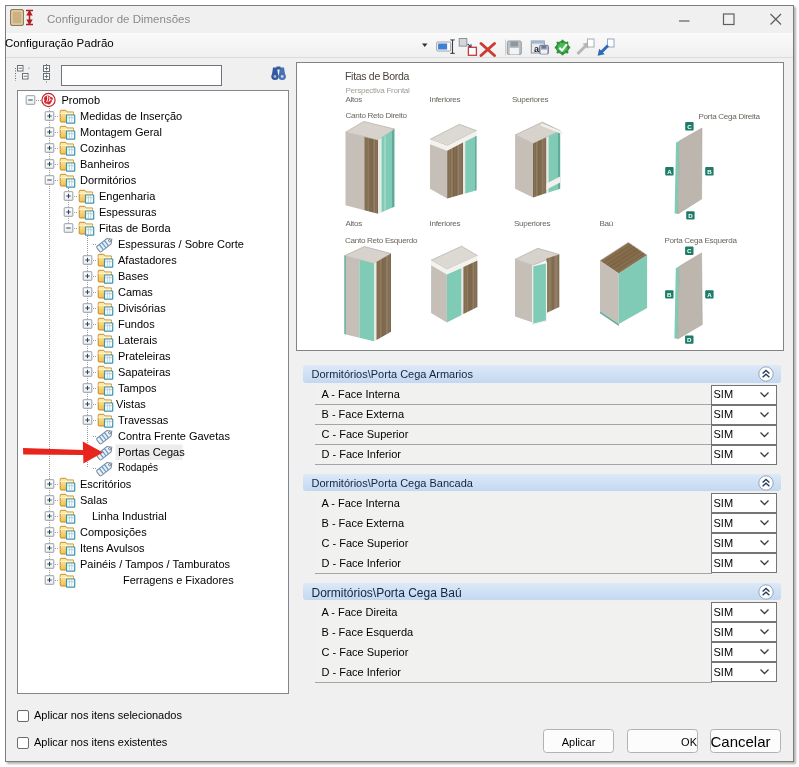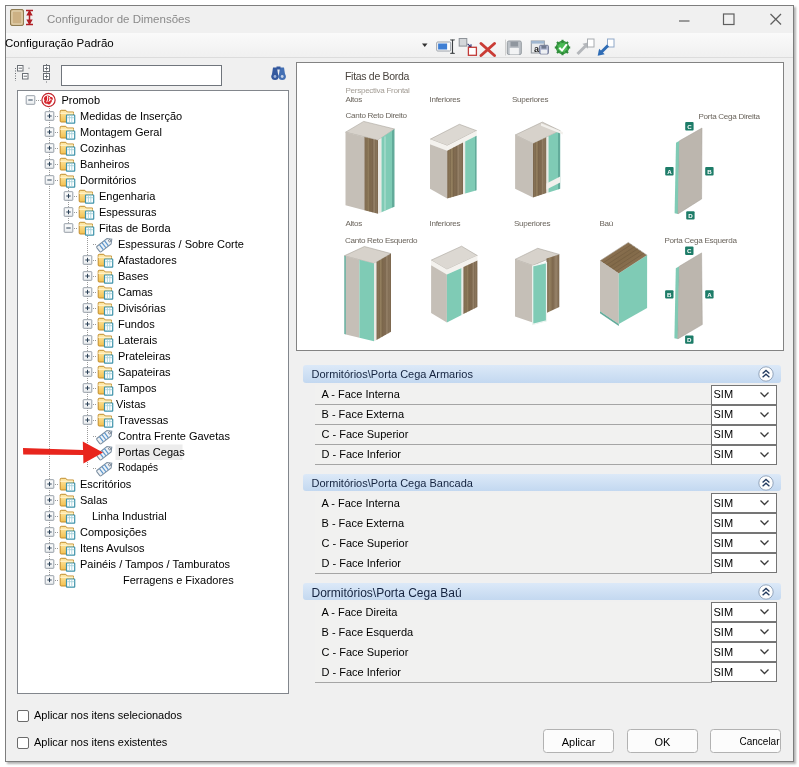--- a/index.html
+++ b/index.html
@@ -813,13 +813,13 @@
 <div class="abs" style="left:710.5px;top:662.0px;width:64px;height:18px;background:#fff;border:1px solid #757575;"></div>
 <div class="txt" style="left:713.5px;top:665.8px;font-size:11px;color:#000;">SIM</div>
 <svg class="abs" style="left:759px;top:668.0px" width="12" height="8" viewBox="0 0 12 8">
     <path d="M1.5 1.5 L5.5 5.5 L9.5 1.5" stroke="#3c3c3c" stroke-width="1.3" fill="none"></path>
   </svg>
 <div class="abs" style="left:16.5px;top:709.5px;width:10px;height:10px;background:#fff;border:1px solid #6b6b6b;border-radius:2px;"></div>
 <div class="txt" style="left:34px;top:709.0px;font-size:11px;color:#000;">Aplicar nos itens selecionados</div>
 <div class="abs" style="left:16.5px;top:736.5px;width:10px;height:10px;background:#fff;border:1px solid #6b6b6b;border-radius:2px;"></div>
 <div class="txt" style="left:34px;top:736.0px;font-size:11px;color:#000;">Aplicar nos itens existentes</div>
 <div class="abs" style="left:543px;top:729px;width:69px;height:22px;background:#fcfcfc;border:1px solid #b2b2b2;border-radius:3.5px;text-align:center;font-size:11px;color:#000;line-height:24px;">Aplicar</div>
-<div class="abs" style="left:627px;top:729px;width:69px;height:22px;background:#fcfcfc;border:1px solid #b2b2b2;border-radius:3.5px;text-align:center;font-size:11px;color:#000;line-height:24px;">OK</div>
-<div class="abs" style="left:709.5px;top:729px;width:69px;height:22px;background:#fcfcfc;border:1px solid #b2b2b2;border-radius:3.5px;text-align:right;font-size:10px;color:#000;line-height:24px;">Cancelar</div>
+<div class="abs" style="left:627px;top:729px;width:69px;height:22px;background:#fcfcfc;border:1px solid #b2b2b2;border-radius:3.5px;text-align:right;font-size:11px;color:#000;line-height:24px;">OK</div>
+<div class="abs" style="left:709.5px;top:729px;width:69px;height:22px;background:#fcfcfc;border:1px solid #b2b2b2;border-radius:3.5px;text-align:left;font-size:15px;color:#000;line-height:24px;">Cancelar</div>
 </body></html>

